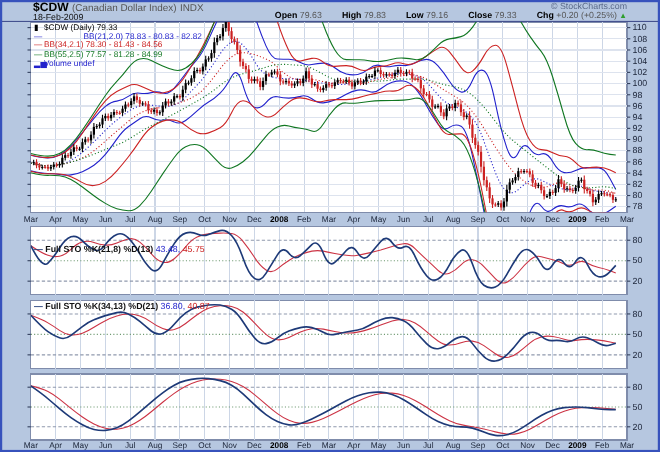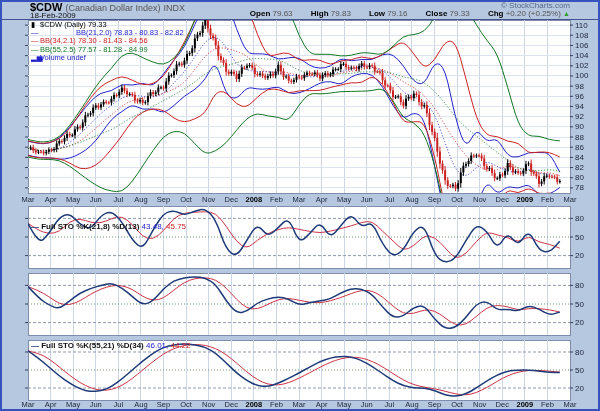--- a/index.html
+++ b/index.html
@@ -773,21 +773,21 @@
       <span class="sw" style="color: rgb(34, 34, 204);">▂▅</span><span style="color: rgb(34, 34, 204);">Volume undef</span>
     </div>
   </div>
 
   <div class="ov sto-label" style="left:31px;top:207px;margin-top:15px;">
     <span class="dash" style="color: rgb(30, 58, 120);">—</span>
     <span class="t">Full STO %K(21,8) %D(13)</span>
     <span style="color: rgb(34, 34, 204);">43.48,</span>
     <span style="color: rgb(204, 34, 34);">45.75</span>
   </div>
-  <div class="ov sto-label" style="left:31px;top:341px;">
+  <div class="ov sto-label" style="left:31px;top:274px;">
     <span class="dash" style="color: rgb(30, 58, 120);">—</span>
-    <span class="t">Full STO %K(55,21) %D(34)</span>
-    <span style="color: rgb(34, 34, 204);">46.01,</span>
-    <span style="color: rgb(204, 34, 34);">44.22</span>
+    <span class="t">Full STO %K(34,13) %D(21)</span>
+    <span style="color: rgb(34, 34, 204);">36.80,</span>
+    <span style="color: rgb(204, 34, 34);">40.87</span>
   </div>
 
   <div id="frame"></div>
 </div>
 
 </body></html>

